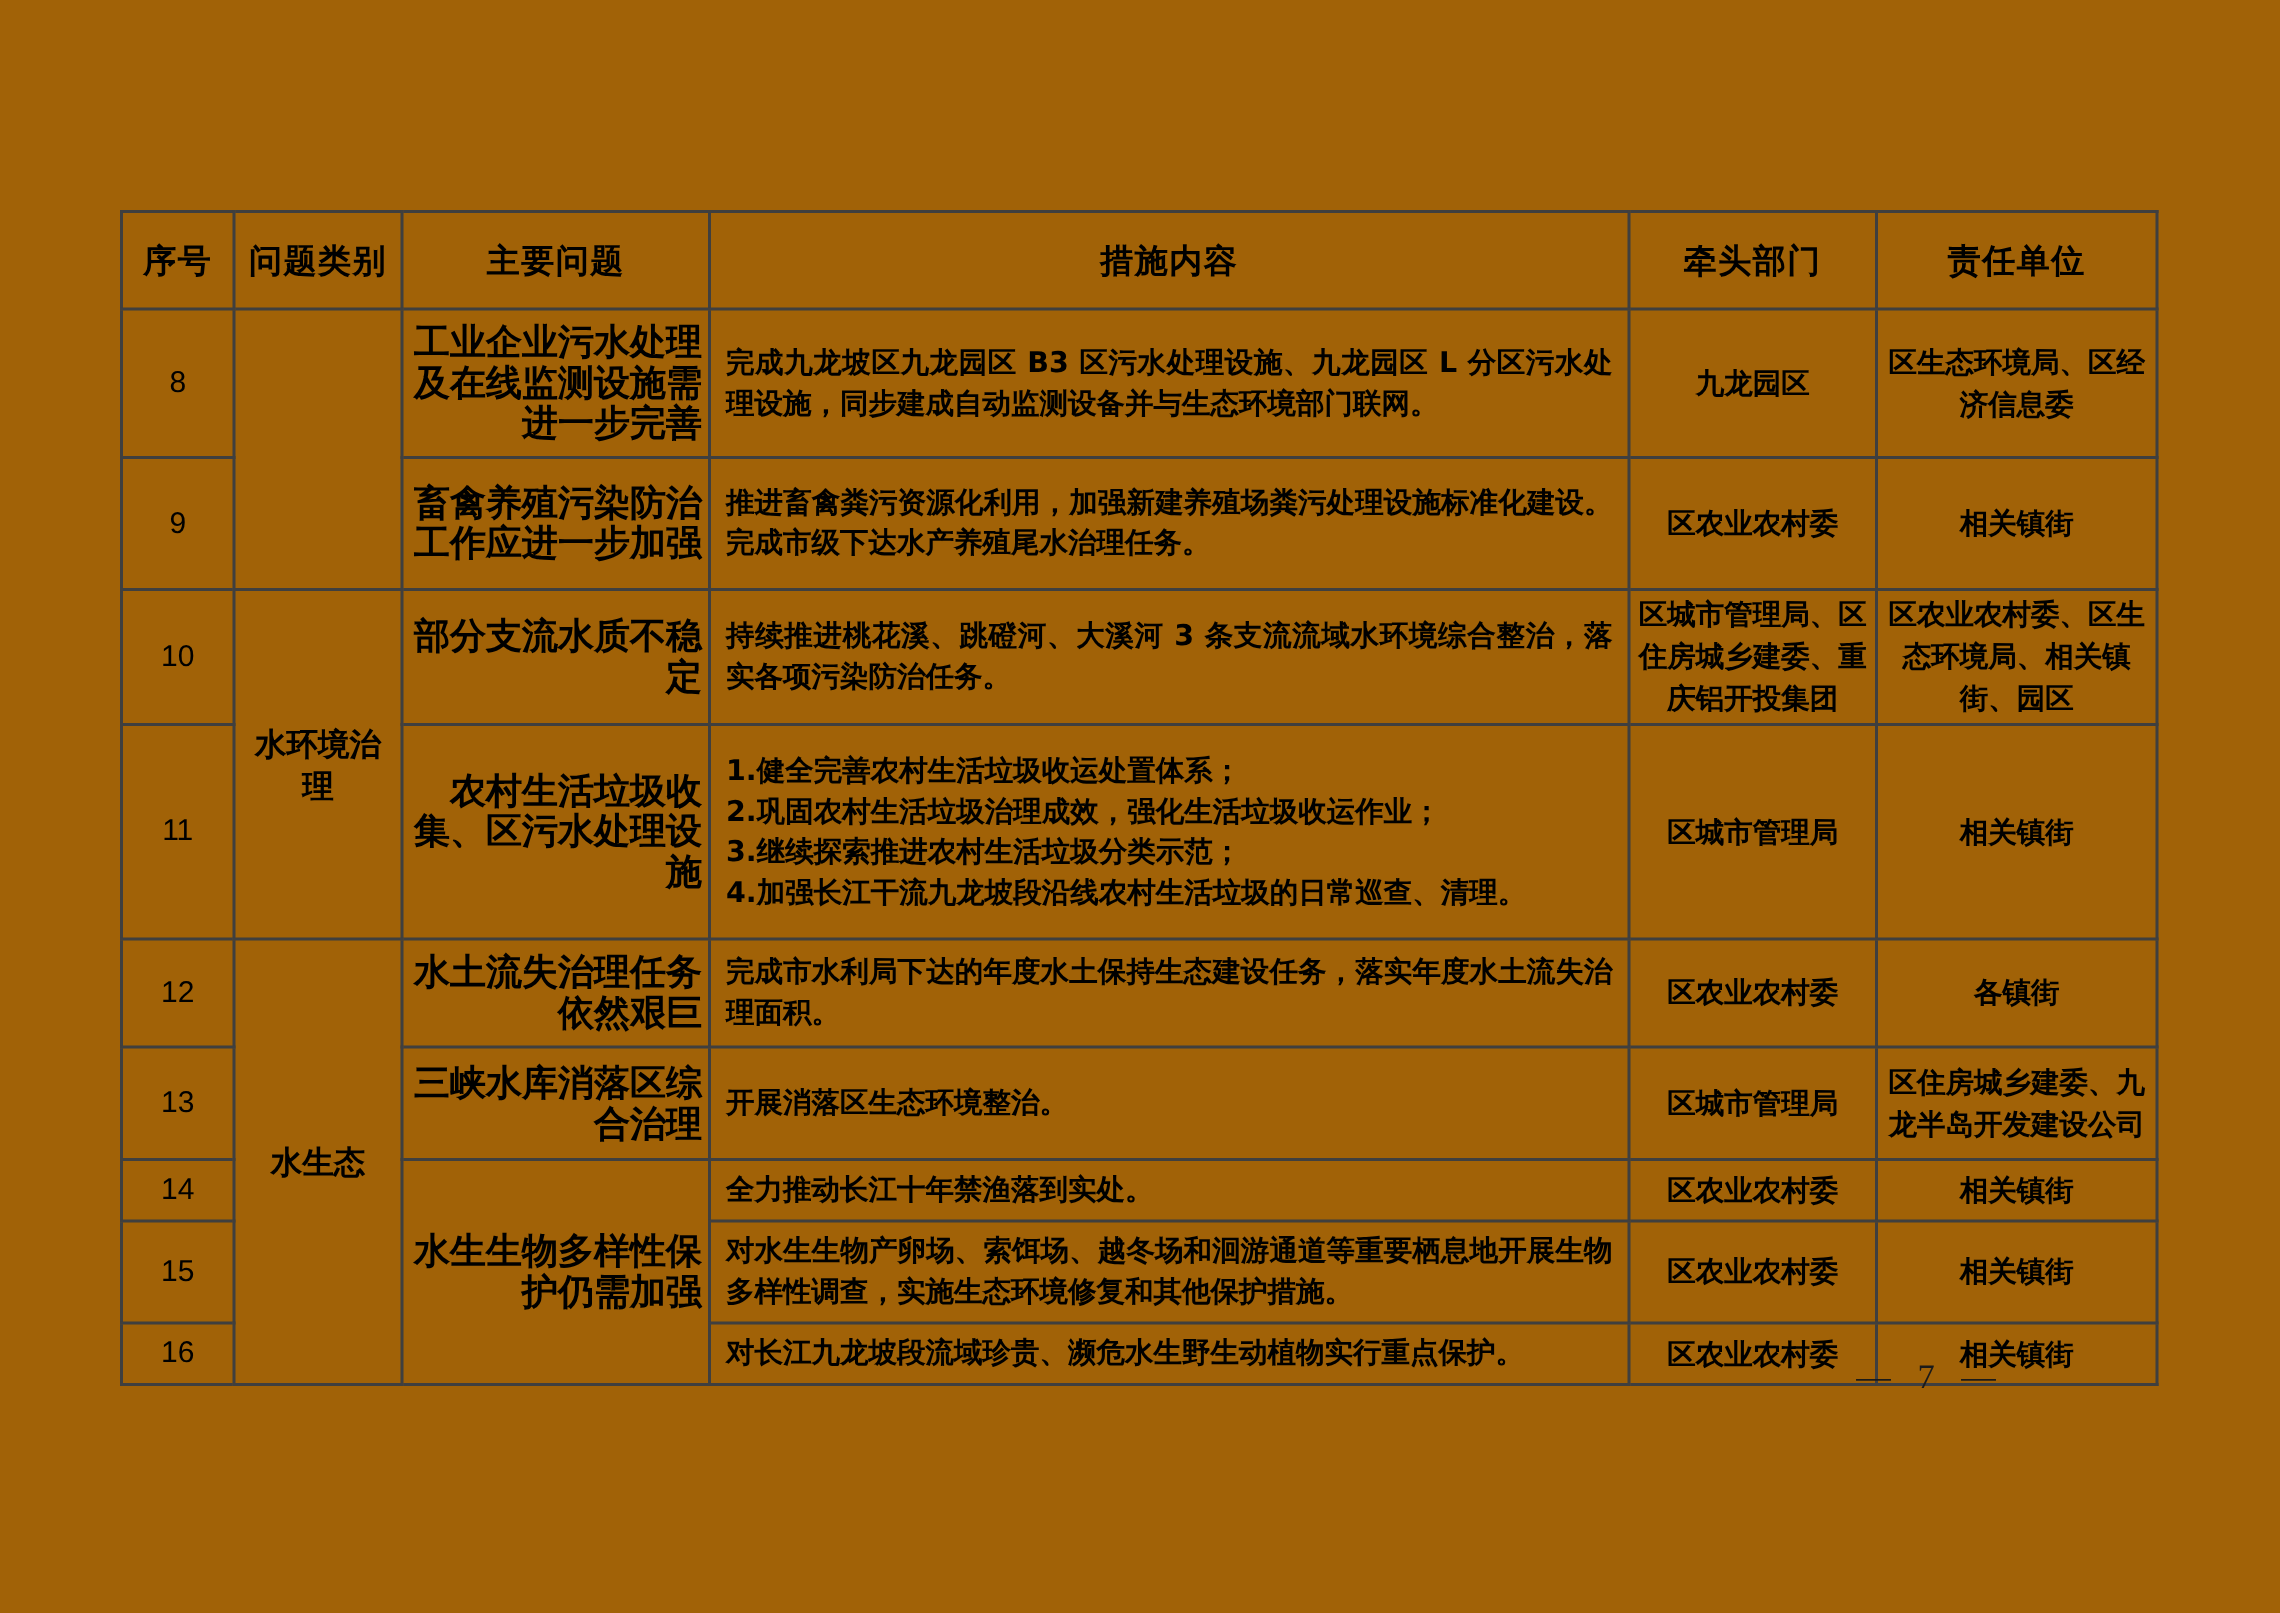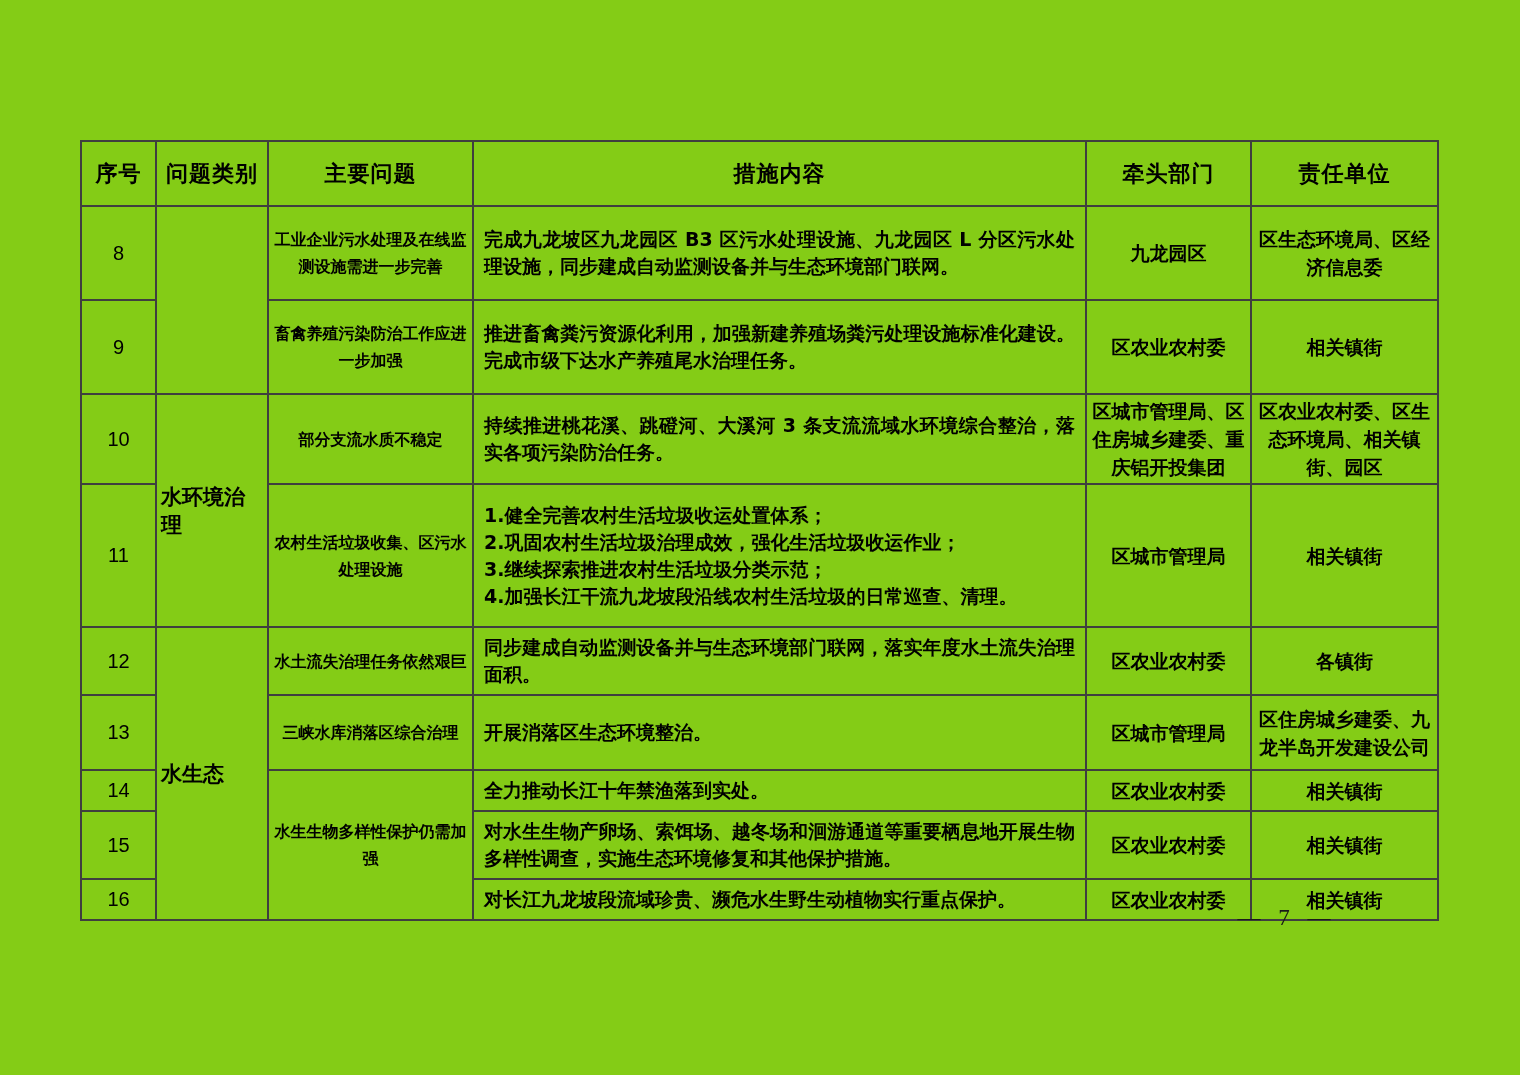--- a/index.html
+++ b/index.html
@@ -10,21 +10,21 @@
   body {
     width: 1520px;
     height: 1075px;
     font-family: "DejaVu Sans", sans-serif;
     color: #000000;
   }
   .sheet {
     position: relative;
     width: 1520px;
     height: 1075px;
-    background: #84cc16;
+    background: #a16207;
     overflow: hidden;
   }
   table.doc {
     position: absolute;
     left: 80px;
     top: 140px;
     width: 1357px;
     border-collapse: collapse;
     table-layout: fixed;
   }
@@ -42,29 +42,30 @@
   }
   td.no {
     font-family: "Liberation Sans", sans-serif;
     font-size: 20px;
     font-weight: 400;
     text-align: center;
   }
   td.cat {
     font-size: 21px;
     font-weight: 700;
+    text-align: center;
     line-height: 28px;
     padding: 0 4px;
   }
   td.prob {
-    font-size: 16px;
+    font-size: 24px;
     font-weight: 600;
-    text-align: center;
+    text-align: right;
     line-height: 27px;
-    padding: 19px 4px;
+    padding: 8px 4px;
   }
   td.meas {
     font-size: 19px;
     font-weight: 600;
     text-align: justify;
     line-height: 27px;
     padding: 6px 10px;
     white-space: pre-line;
     border-radius: 17px;
   }
@@ -147,21 +148,21 @@
 3.继续探索推进农村生活垃圾分类示范；
 4.加强长江干流九龙坡段沿线农村生活垃圾的日常巡查、清理。</td>
       <td class="lead">区城市管理局</td>
       <td class="resp">相关镇街</td>
     </tr>
 
     <tr style="height:66px">
       <td class="no">12</td>
       <td class="cat" rowspan="5">水生态</td>
       <td class="prob">水土流失治理任务依然艰巨</td>
-      <td class="meas">同步建成自动监测设备并与生态环境部门联网，落实年度水土流失治理面积。</td>
+      <td class="meas">完成市水利局下达的年度水土保持生态建设任务，落实年度水土流失治理面积。</td>
       <td class="lead">区农业农村委</td>
       <td class="resp">各镇街</td>
     </tr>
 
     <tr style="height:75px">
       <td class="no">13</td>
       <td class="prob">三峡水库消落区综合治理</td>
       <td class="meas">开展消落区生态环境整治。</td>
       <td class="lead">区城市管理局</td>
       <td class="resp">区住房城乡建委、九龙半岛开发建设公司</td>

